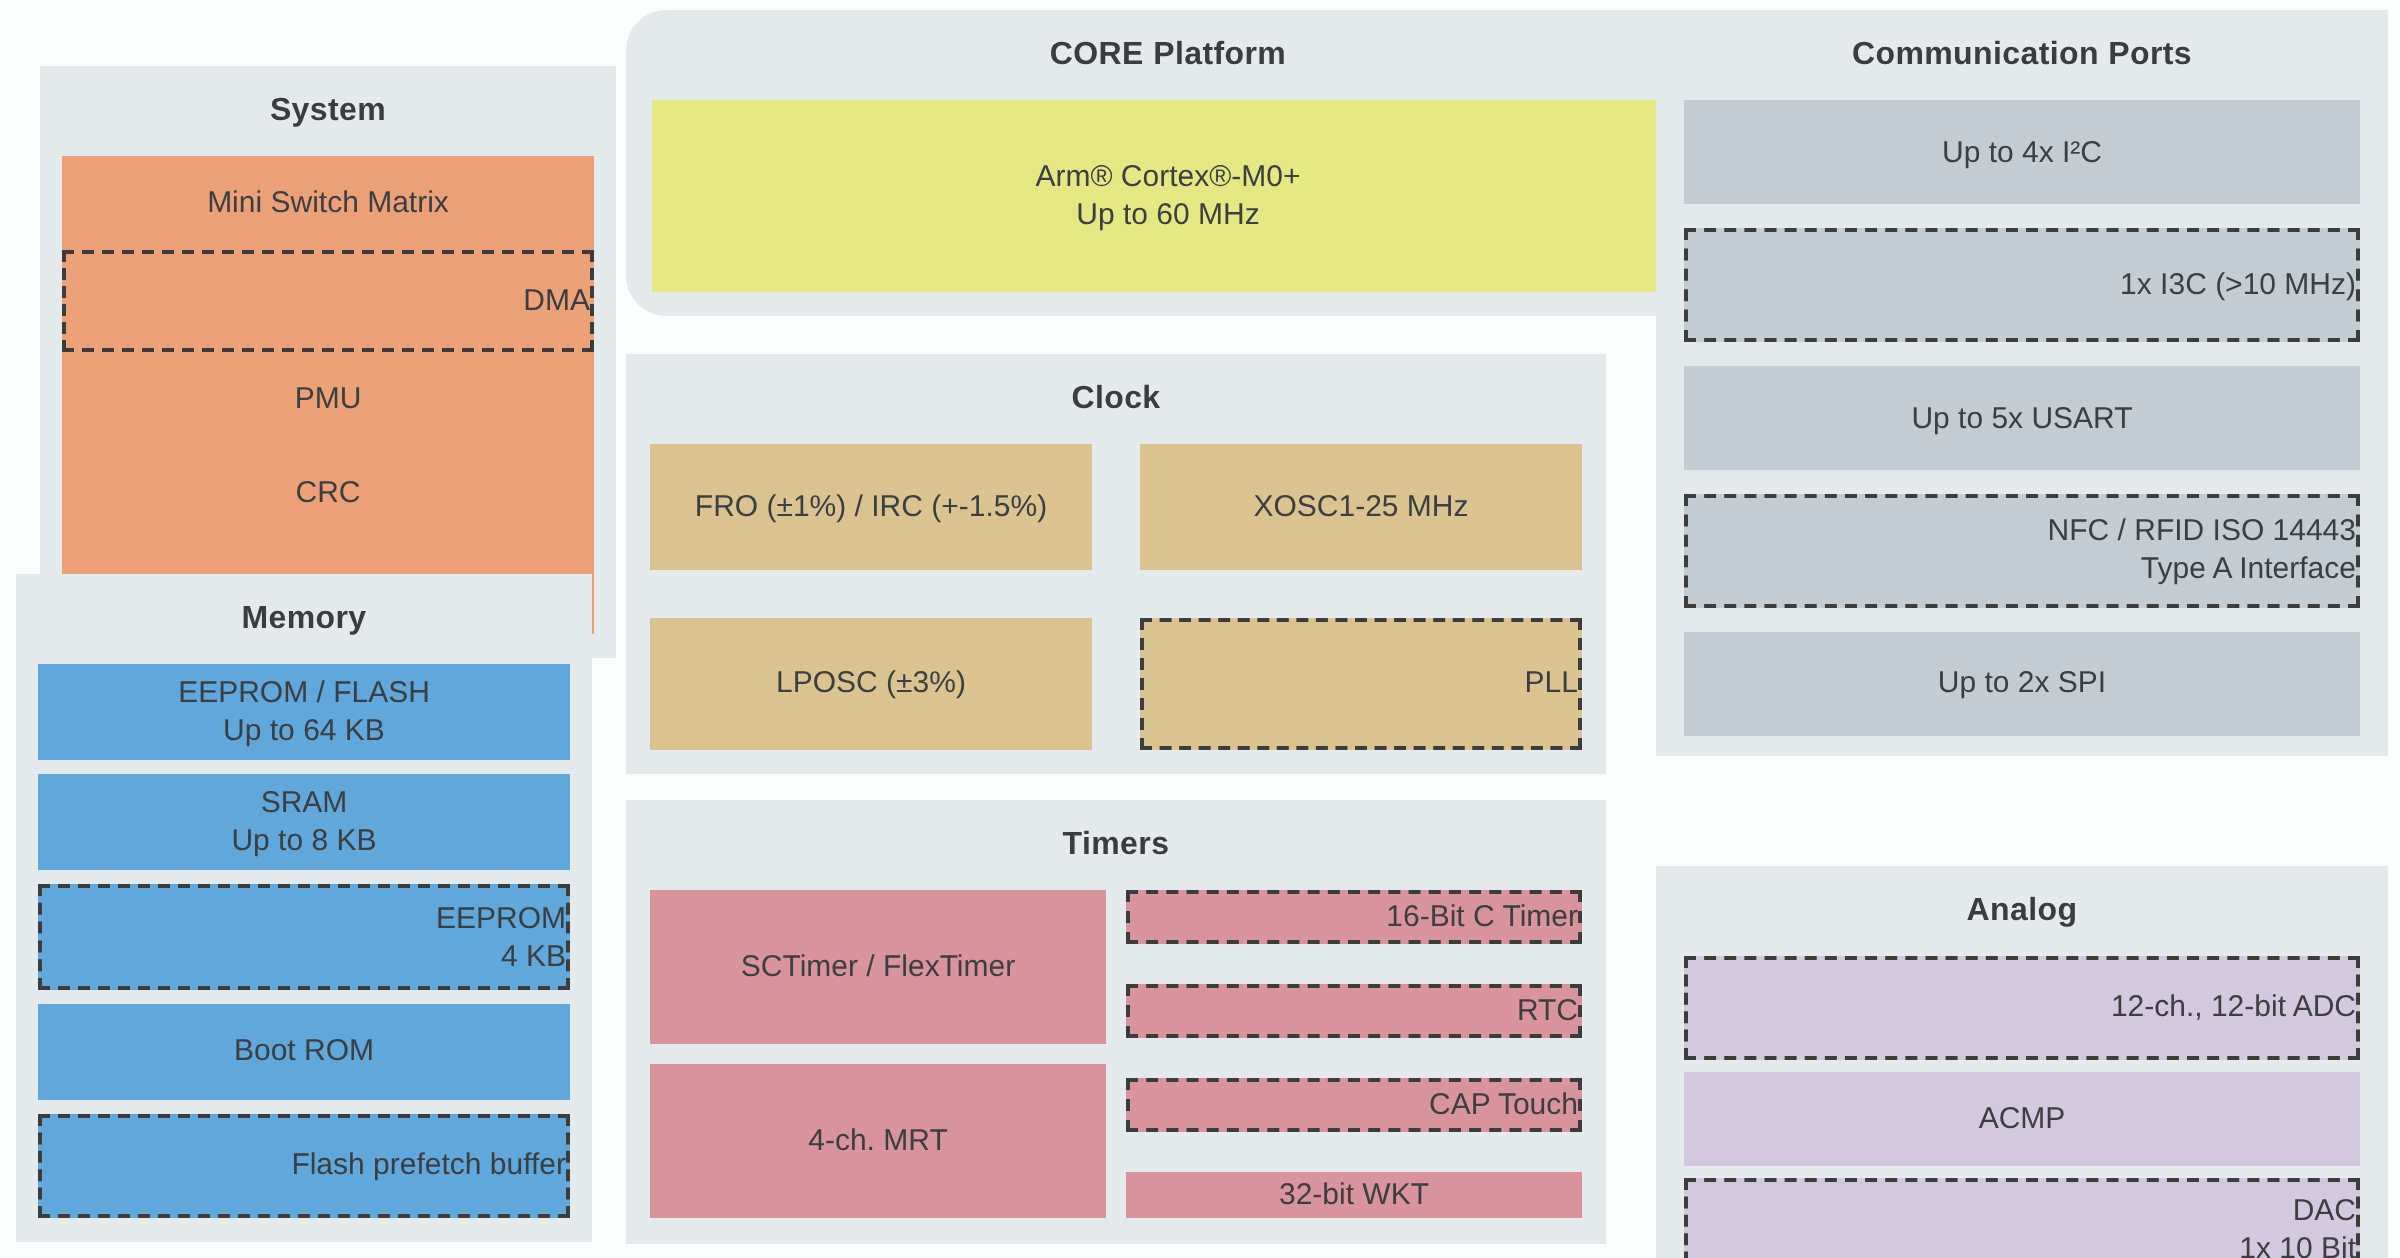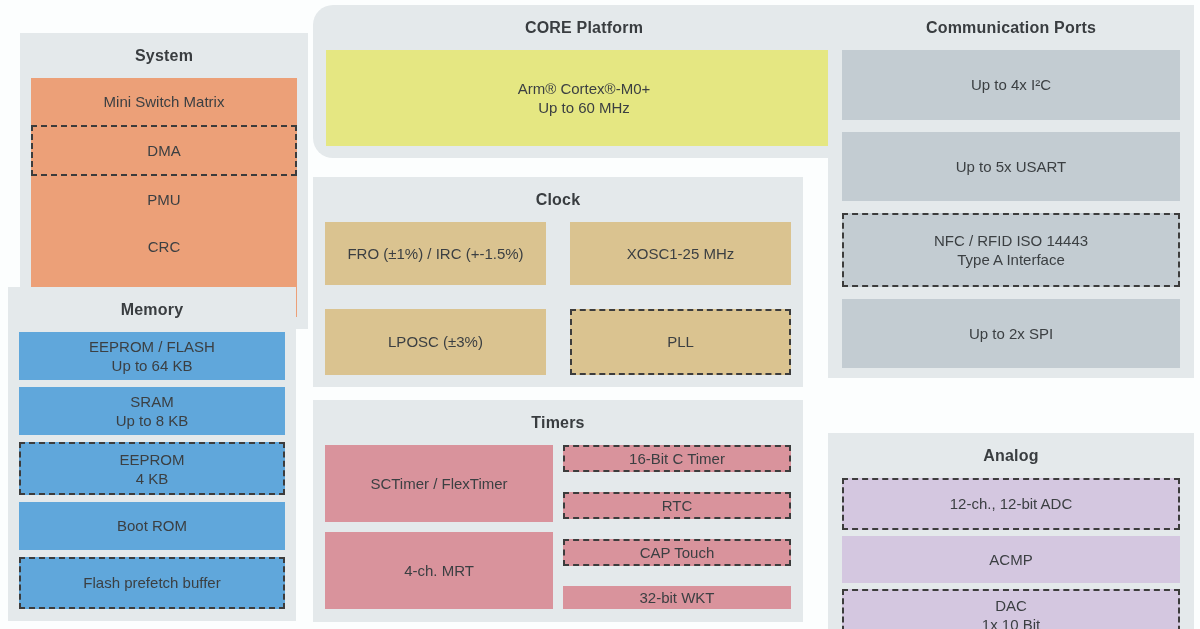--- a/index.html
+++ b/index.html
@@ -18,21 +18,21 @@
     font-size:16px; font-weight:bold; color:var(--title);
     letter-spacing:0.2px; line-height:20px;
   }
   .vblocks {
     flex:1; margin-top:12px; display:flex; flex-direction:column;
   }
   .block {
     display:flex; flex-direction:column; justify-content:center; align-items:center;
     text-align:center; color:var(--text); font-size:15px; line-height:19px;
   }
-  .block.dashed { border:2px dashed var(--dash_border); }
+  .block.dashed { border:2px dashed var(--dash_border);align-items:flex-end; }
   .c-system { background:var(--system_block); }
   .c-memory { background:var(--memory_block); }
   .c-core   { background:var(--core_block);align-items:center; }
   .c-clock  { background:var(--clock_block); }
   .c-timers { background:var(--timers_block); }
   .c-comm   { background:var(--comm_block); }
   .c-analog { background:var(--analog_block); }
 
   
   #p-system { left:20px;   top:5px;   width:288px; height:296px;margin-top:28px; }
@@ -174,20 +174,23 @@
       </div>
     </div>
   </section>
 
   <section class="panel" id="p-comm">
     <div class="panel-title">Communication Ports</div>
     <div class="vblocks">
       <div class="block c-comm">
         <span>Up to 4x I²C</span>
       </div>
+      <div class="block c-comm dashed">
+        <span>1x I3C (&gt;10 MHz)</span>
+      </div>
       <div class="block c-comm">
         <span>Up to 5x USART</span>
       </div>
       <div class="block c-comm dashed">
         <span>NFC / RFID ISO 14443</span>
         <span>Type A Interface</span>
       </div>
       <div class="block c-comm">
         <span>Up to 2x SPI</span>
       </div>

